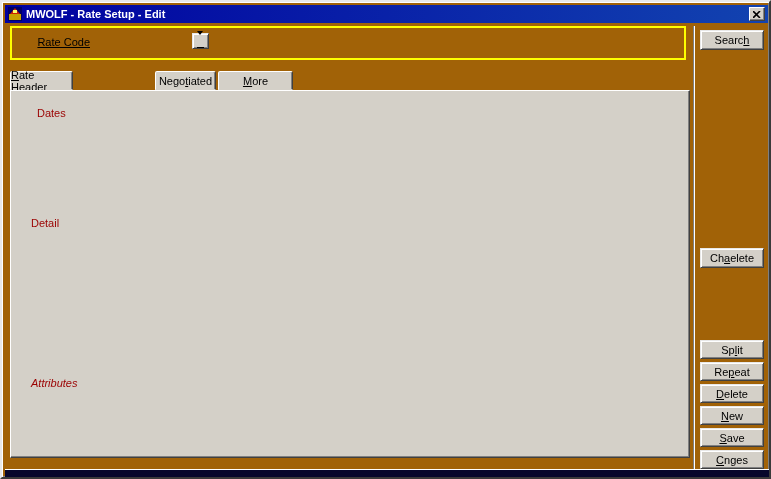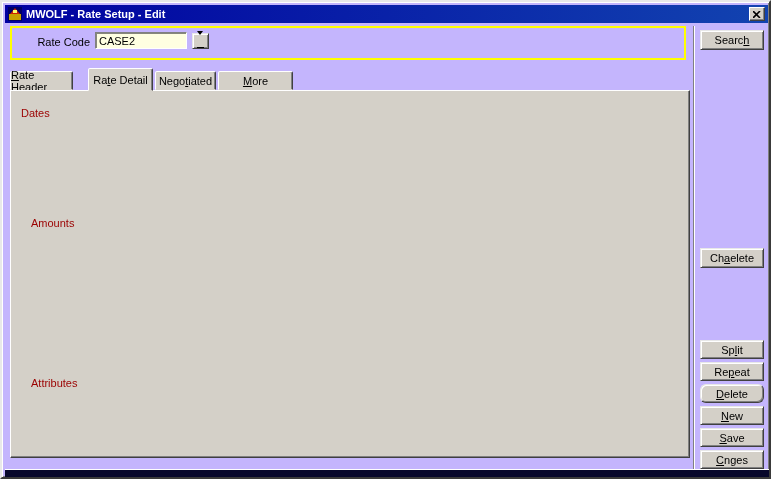--- a/index.html
+++ b/index.html
@@ -1,17 +1,17 @@
 <!DOCTYPE html>
 <html><head>
 <meta charset="utf-8">
 <style>
   html,body{margin:0;padding:0;background:#808080;}
   *{box-sizing:border-box;font-family:"Liberation Sans",sans-serif;}
-  .win{position:relative;width:771px;height:479px;background:#c4b5fd;
+  .win{position:relative;width:771px;height:479px;background:#a16207;
        border:2px solid;border-color:#e9e9e9 #3a3a3a #3a3a3a #e9e9e9;
        box-shadow:inset 1px 1px 0 #fff, inset -1px -1px 0 #808080;
        font-size:11px;color:#000;overflow:hidden;}
   .abs{position:absolute;}
   
   .titlebar{left:3px;top:3px;width:763px;height:18px;background:linear-gradient(to right,#0000a0,#1243b0);display:flex;align-items:center;}
   .title-text{color:#fff;font-weight:bold;margin-left:4px;white-space:nowrap;}
   .app-icon{width:14px;height:14px;margin-left:3px;flex:0 0 auto;}
   .close-btn{position:absolute;right:3px;top:2px;width:16px;height:14px;background:#d4d0c8;
        border:1px solid;border-color:#fff #404040 #404040 #fff;box-shadow:inset -1px -1px 0 #808080;
@@ -95,43 +95,39 @@
     <span class="title-text">MWOLF - Rate Setup - Edit</span>
     <div class="close-btn">
       <svg width="8" height="7" viewBox="0 0 8 7">
         <line x1="0" y1="0" x2="7" y2="7" stroke="#000" stroke-width="1.6"></line>
         <line x1="7" y1="0" x2="0" y2="7" stroke="#000" stroke-width="1.6"></line>
       </svg>
     </div>
   </div>
 
   <div class="abs yframe"></div>
-  <div class="abs lbl" style="left:28px;top:34px;width:60px;">Rate Code</div>
-  <input class="abs field cream" style="left: 93px; top: 30px; width: 92px; height: 17px;" value="CASE2">
+  <div class="abs lbl" style="left:28px;top:34px;width:60px;text-decoration:underline;">Rate Code</div>
   <div class="abs btn lov" style="left:190px;top:31px;width:17px;height:16px;">
     <span><span class="tri"></span><span class="bar" style="display:block;"></span></span>
   </div>
 
   <div class="abs tab" style="left:8px;top:69px;width:63px;height:19px;">
     <span><span></span><span class="mn">R</span><span>ate Header</span></span>
   </div>
-  <div class="abs tab active" style="left:86px;top:66px;width:65px;height:23px;">
-    <span><span>Ra</span><span class="mn">t</span><span>e Detail</span></span>
-  </div>
   <div class="abs tab" style="left:153px;top:69px;width:61px;height:19px;">
     <span><span>Nego</span><span class="mn">t</span><span>iated</span></span>
   </div>
   <div class="abs tab" style="left:216px;top:69px;width:75px;height:19px;">
     <span><span></span><span class="mn">M</span><span>ore</span></span>
   </div>
 
   <div class="abs pane"></div>
 
   <div class="abs gbox" style="left:18px;top:112px;width:322px;height:100px;"></div>
-  <span class="abs legend" style="left:16px;top:106px;">Dates</span>
+  <span class="abs legend" style="left:32px;top:106px;">Dates</span>
 
   <div class="abs lbl" style="left:12px;top:131px;width:85px;">Season Code</div>
   <input class="abs field" style="left: 100px; top: 127px; width: 90px; height: 16px;" value="">
   <div class="abs btn lov" style="left:193px;top:128px;width:16px;height:15px;">
     <span><span class="tri"></span><span class="bar" style="display:block;"></span></span>
   </div>
 
   <div class="abs lbl b" style="left:12px;top:149px;width:85px;">Start Date</div>
   <input class="abs field" style="left: 100px; top: 145px; width: 90px; height: 16px;" value="05/22/05">
   <div class="abs btn calbtn" style="left:193px;top:146px;width:16px;height:15px;">
@@ -220,21 +216,21 @@
       <span class="chkrow">
           <span class="chk">
             <span>✓</span>
           </span>
           <span class="daydot">.</span>
         </span>
     </div>
   </div>
 
   <div class="abs gbox" style="left:18px;top:222px;width:322px;height:137px;"></div>
-  <span class="abs legend" style="left:26px;top:216px;">Amounts</span>
+  <span class="abs legend" style="left:26px;top:216px;">Detail</span>
 
   <div class="abs lbl b" style="left:12px;top:233px;width:85px;">1 Adult</div>
   <input class="abs field ra" style="left: 100px; top: 231px; width: 68px; height: 15px;" value="200.00">
   <div class="abs lbl" style="left:12px;top:251px;width:85px;">2 Adults</div>
   <input class="abs field ra" style="left: 100px; top: 249px; width: 68px; height: 15px;" value="">
   <div class="abs lbl" style="left:12px;top:269px;width:85px;">3 Adults</div>
   <input class="abs field ra" style="left: 100px; top: 267px; width: 68px; height: 15px;" value="">
   <div class="abs lbl" style="left:12px;top:287px;width:85px;">4 Adults</div>
   <input class="abs field ra" style="left: 100px; top: 285px; width: 68px; height: 15px;" value="">
   <div class="abs lbl" style="left:12px;top:304px;width:85px;">5 Adults</div>
@@ -247,21 +243,21 @@
   <div class="abs lbl" style="left:175px;top:233px;width:77px;">1 Child</div>
   <input class="abs field ra" style="left: 256px; top: 231px; width: 68px; height: 15px;" value="">
   <div class="abs lbl" style="left:175px;top:251px;width:77px;">2 Children</div>
   <input class="abs field ra" style="left: 256px; top: 249px; width: 68px; height: 15px;" value="">
   <div class="abs lbl" style="left:175px;top:269px;width:77px;">3 Children</div>
   <input class="abs field ra" style="left: 256px; top: 267px; width: 68px; height: 15px;" value="">
   <div class="abs lbl" style="left:175px;top:287px;width:77px;">4 Children</div>
   <input class="abs field ra" style="left: 256px; top: 285px; width: 68px; height: 15px;" value="">
 
   <div class="abs gbox" style="left:18px;top:382px;width:328px;height:73px;"></div>
-  <span class="abs legend" style="left:26px;top:376px;">Attributes</span>
+  <span class="abs legend" style="left:26px;top:376px;font-style:italic;">Attributes</span>
 
   <div class="abs lbl" style="left:12px;top:396px;width:85px;">Market</div>
   <input class="abs field" style="left: 100px; top: 393px; width: 79px; height: 16px;" value="">
   <div class="abs btn lov" style="left:181px;top:394px;width:16px;height:15px;">
     <span><span class="tri"></span><span class="bar" style="display:block;"></span></span>
   </div>
   <div class="abs lbl" style="left:199px;top:396px;width:41px;">Source</div>
   <input class="abs field" style="left: 243px; top: 393px; width: 79px; height: 16px;" value="">
   <div class="abs btn lov" style="left:325px;top:394px;width:16px;height:15px;">
     <span><span class="tri"></span><span class="bar" style="display:block;"></span></span>
@@ -371,21 +367,21 @@
   </div>
   <div class="abs btn side-btn" style="top:246px;">
     <span><span>Ch</span><span class="mn">a</span><span>elete</span></span>
   </div>
   <div class="abs btn side-btn" style="top:338px;height:19px;">
     <span><span>Sp</span><span class="mn">l</span><span>it</span></span>
   </div>
   <div class="abs btn side-btn" style="top:360px;height:19px;">
     <span><span>Re</span><span class="mn">p</span><span>eat</span></span>
   </div>
-  <div class="abs btn side-btn" style="top:382px;height:19px;border-radius:6px;">
+  <div class="abs btn side-btn" style="top:382px;height:19px;">
     <span><span></span><span class="mn">D</span><span>elete</span></span>
   </div>
   <div class="abs btn side-btn" style="top:404px;height:19px;">
     <span><span></span><span class="mn">N</span><span>ew</span></span>
   </div>
   <div class="abs btn side-btn" style="top:426px;height:19px;">
     <span><span></span><span class="mn">S</span><span>ave</span></span>
   </div>
   <div class="abs btn side-btn" style="top:448px;height:19px;">
     <span><span></span><span class="mn">C</span><span>nges</span></span>

